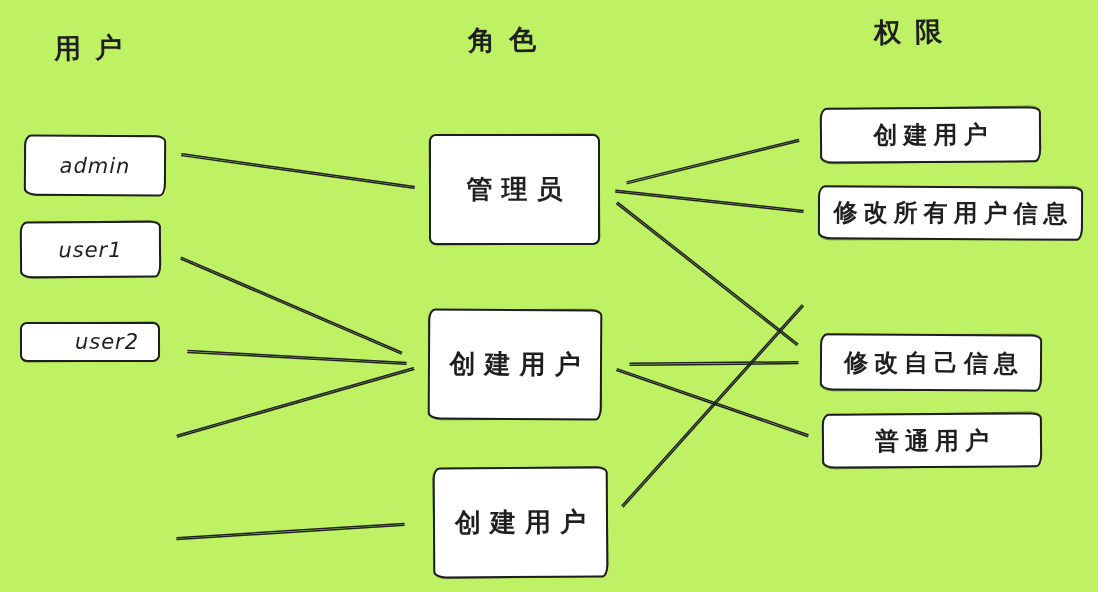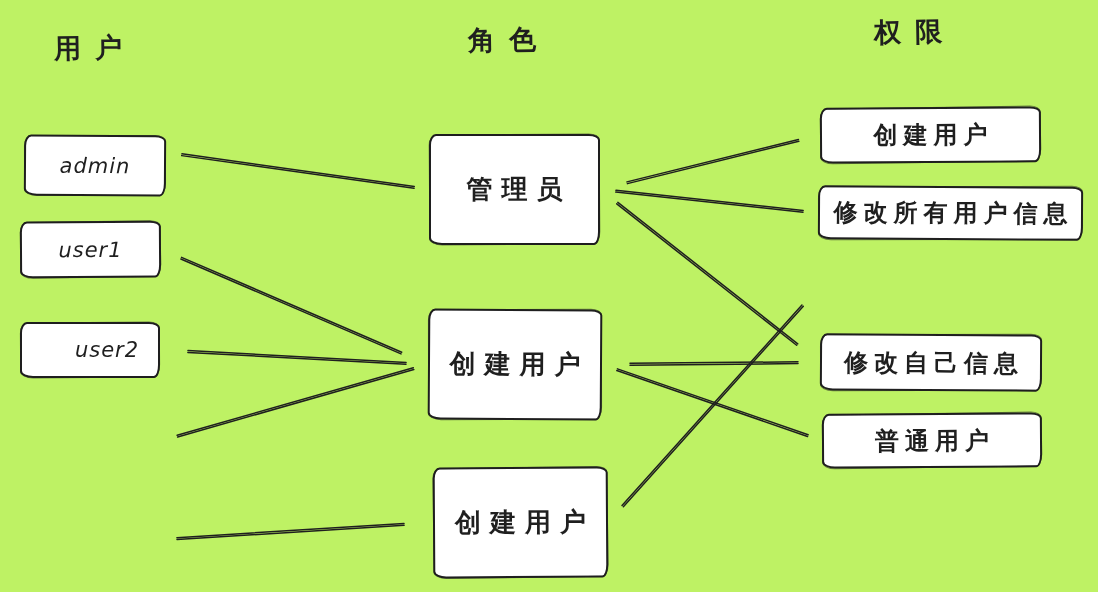--- a/index.html
+++ b/index.html
@@ -61,21 +61,21 @@
     font-size: 21px;
     letter-spacing: 1px;
   }
   .cjk-label {
     font-weight: 600;
   }
   .role-label { font-size: 26px; letter-spacing: 9px; padding-left: 9px; }
   .perm-label { font-size: 24px; letter-spacing: 6px; padding-left: 6px; }
   .r-p1 { transform: rotate(0.35deg); }
   .r-n1 { transform: rotate(-0.35deg); }
-  .r-0  { transform: rotate(0deg); }
+  .r-0  { transform: rotate(0deg); border-radius: 7px; }
 </style>
 </head>
 <body>
 
 <div id="canvas">
 
   <svg id="edge-layer" viewBox="0 0 1098 592" xmlns="http://www.w3.org/2000/svg">
       <line x1="181.96935670045985" y1="153.83777672781304" x2="414.2716543028815" y2="186.51908855781153" stroke="#1f1f1f" stroke-width="1.5" stroke-linecap="round"></line>
       <line x1="181.71859416155655" y1="155.62022396380144" x2="414.0208917639781" y2="188.30153579379993" stroke="#1f1f1f" stroke-width="1.5" stroke-linecap="round"></line>
       <line x1="181.56152188075285" y1="257.3761550230631" x2="401.7214978823904" y2="352.20161285148384" stroke="#1f1f1f" stroke-width="1.5" stroke-linecap="round"></line>
@@ -103,21 +103,21 @@
   <div class="col-header" style="left:54px; top:30px;">用户</div>
   <div class="col-header" style="left:468px; top:22px;">角色</div>
   <div class="col-header" style="left:874px; top:14px;">权限</div>
 
   <div class="node r-p1" style="left:24px; top:135px; width:142px; height:61px;">
     <span class="node-label latin-label">admin</span>
   </div>
   <div class="node r-n1" style="left:20px; top:221px; width:141px; height:57px;">
     <span class="node-label latin-label">user1</span>
   </div>
-  <div class="node r-0" style="left:20px; top:322px; width:140px; height:56px;padding-left:34px;">
+  <div class="node r-0" style="left:20px; top:322px; width:140px; height:40px;padding-left:34px;">
     <span class="node-label latin-label">user2</span>
   </div>
 
   <div class="node r-0" style="left:429px; top:134px; width:171px; height:111px;">
     <span class="node-label cjk-label role-label">管理员</span>
   </div>
   <div class="node r-p1" style="left:428px; top:309px; width:174px; height:111px;">
     <span class="node-label cjk-label role-label">创建用户</span>
   </div>
   <div class="node r-n1" style="left:433px; top:467px; width:175px; height:111px;">

